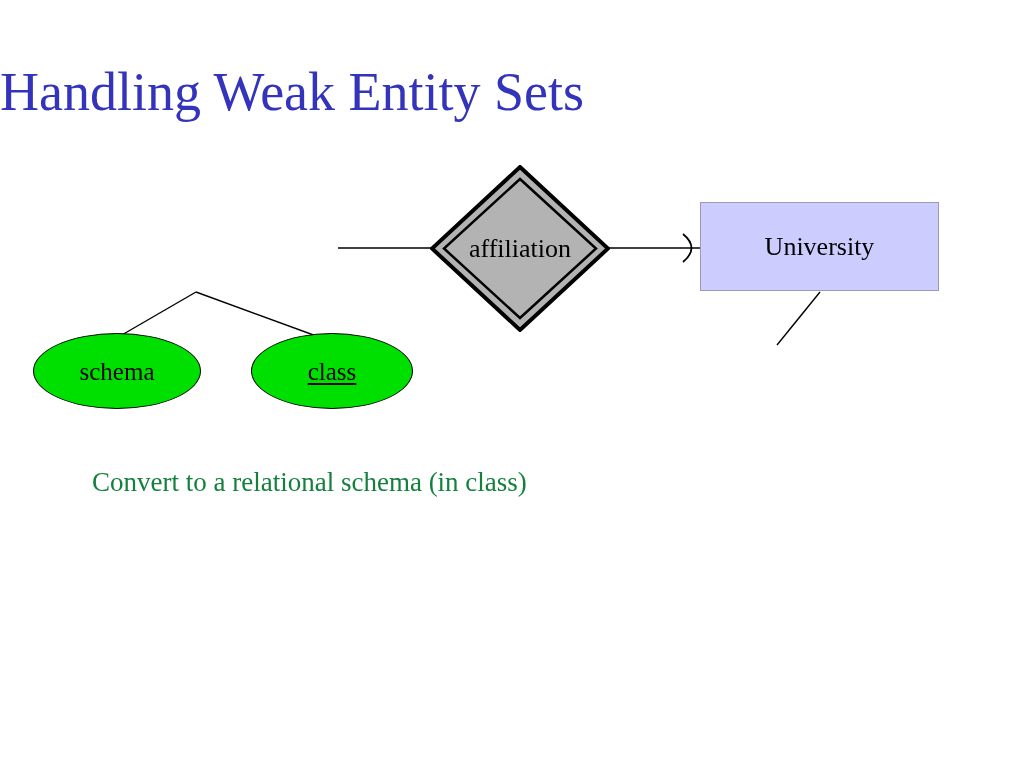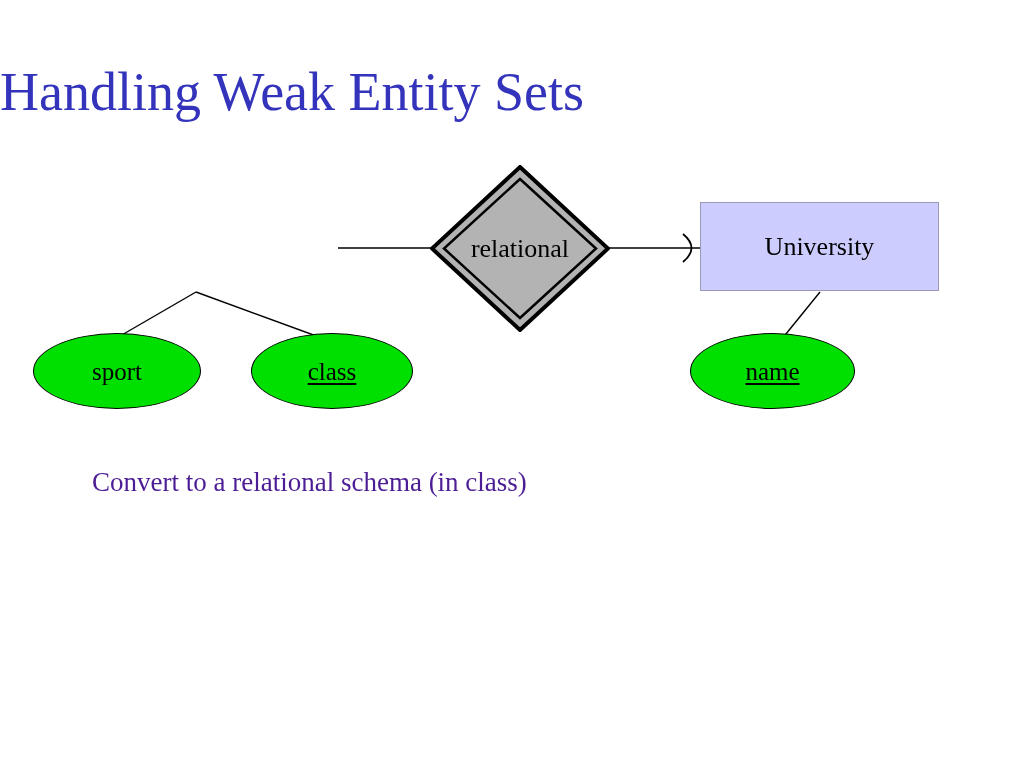--- a/index.html
+++ b/index.html
@@ -142,21 +142,21 @@
   .attr-label { line-height: 1; }
   .attr-label.key { text-decoration: underline; text-underline-offset: 3px; }
 
   
   #caption {
     position: absolute;
     left: 92px;
     top: 465px;
     font-size: 27px;
     line-height: 34px;
-    color: #4c1d95;
+    color: #15803d;
     font-family: "Liberation Serif", "DejaVu Serif", serif;
     white-space: nowrap;
   }
 </style>
 </head>
 <body>
 
 <div id="slide">
 
   <div id="slide-title">Handling Weak Entity Sets</div>
@@ -177,34 +177,31 @@
   </svg>
 
 
   <div id="rel-affiliation">
     <svg width="180" height="167" viewBox="0 0 180 167" xmlns="http://www.w3.org/2000/svg">
 
       <polygon points="90,2 178,83.5 90,165 2,83.5" fill="#b3b3b3" stroke="#000000" stroke-width="4"></polygon>
 
       <polygon points="90,14 166,83.5 90,153 14,83.5" fill="#b3b3b3" stroke="#000000" stroke-width="2.5"></polygon>
     </svg>
-    <span class="diamond-label">relational</span>
+    <span class="diamond-label">affiliation</span>
   </div>
 
   <div class="entity-box" id="entity-university">
     <span class="entity-label">University</span>
   </div>
 
   <div class="attribute-ellipse" id="attr-sport">
-    <span class="attr-label">sport</span>
+    <span class="attr-label">schema</span>
   </div>
 
   <div class="attribute-ellipse" id="attr-number">
     <span class="attr-label key">class</span>
   </div>
 
-  <div class="attribute-ellipse" id="attr-name">
-    <span class="attr-label key">name</span>
-  </div>
 
   <div id="caption">Convert to a relational schema (in class)</div>
 
 </div>
 
 </body></html>

